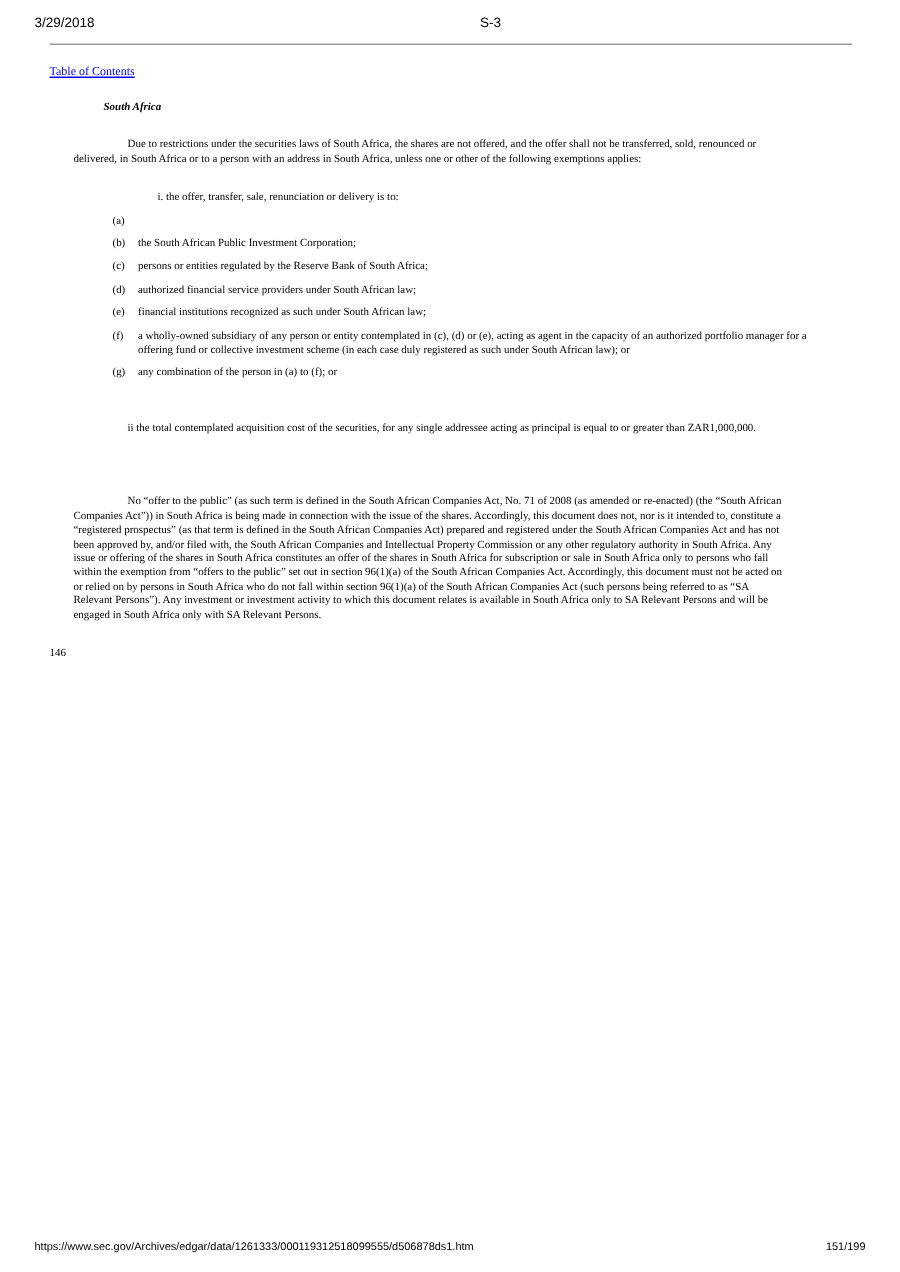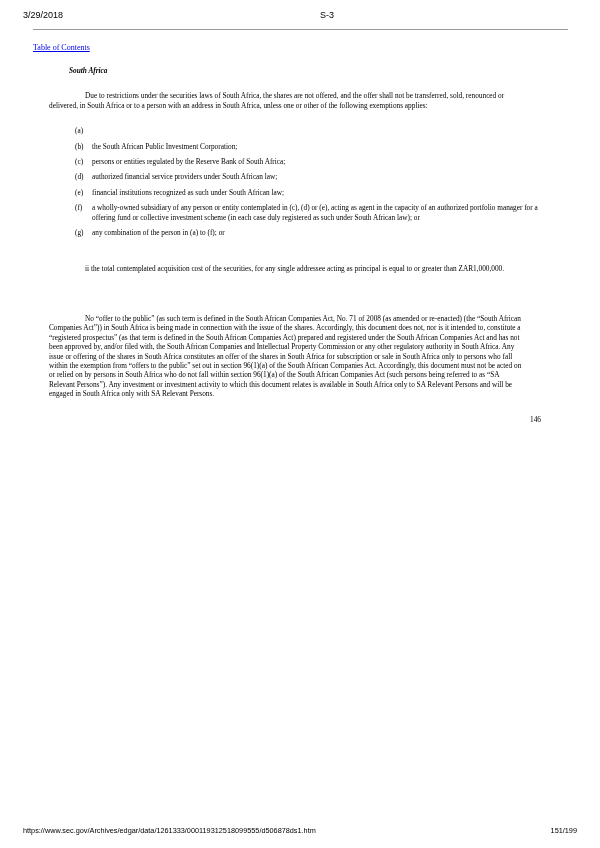--- a/index.html
+++ b/index.html
@@ -10,37 +10,38 @@
   .rule { position: absolute; top: 29px; left: 33px; width: 535px; height: 0; border-top: 1px solid #9a9a9a; }
   .toc { position: absolute; top: 43px; left: 33px; font-family: "Liberation Serif", serif; font-size: 8px; font-weight: normal; color: #0000ee; text-decoration: underline; cursor: pointer; }
   .content { position: absolute; top: 66px; left: 33px; width: 508px; font-family: "Liberation Serif", serif; font-size: 7.3px; line-height: 9.4px; color: #000; }
   .section-title { font-weight: bold; font-style: italic; margin: 0 0 6px 36px; }
   .p { margin: 16px; text-indent: 36px; }
   .item-i { margin: 5px 0 0 72px; }
   .li { display: flex; margin-top: 6px; padding-left: 42px; }
   .li .lbl { width: 12px; flex: 0 0 12px; margin-right: 5px; }
   .li .txt { flex: 1; }
   .gap { height: 8px; }
-  .pagenum { text-align: right; margin-top: 11px; }
+  .pagenum { text-align: left; margin-top: 11px; }
   .ftr { position: absolute; top: 826px; font-family: "Liberation Sans", sans-serif; font-size: 7.3px; color: #000; }
   .ftr-url { left: 23px; text-align: right; }
   .ftr-page { right: 23px; }
 </style>
 </head>
 <body>
 
 <div class="hdr hdr-date">3/29/2018</div>
 <div class="hdr hdr-title">S-3</div>
 <div class="rule"></div>
 
 <a class="toc">Table of Contents</a>
 
 <div class="content">
   <div class="section-title">South Africa</div>
   <p class="p">Due to restrictions under the securities laws of South Africa, the shares are not offered, and the offer shall not be transferred, sold, renounced or delivered, in South Africa or to a person with an address in South Africa, unless one or other of the following exemptions applies:</p>
+  <div class="item-i">i. the offer, transfer, sale, renunciation or delivery is to:</div>
 
   <div class="li">
     <span class="lbl">(a)</span>
   </div>
   <div class="li">
     <span class="lbl">(b)</span>
     <span class="txt">the South African Public Investment Corporation;</span>
   </div>
   <div class="li">
     <span class="lbl">(c)</span>

